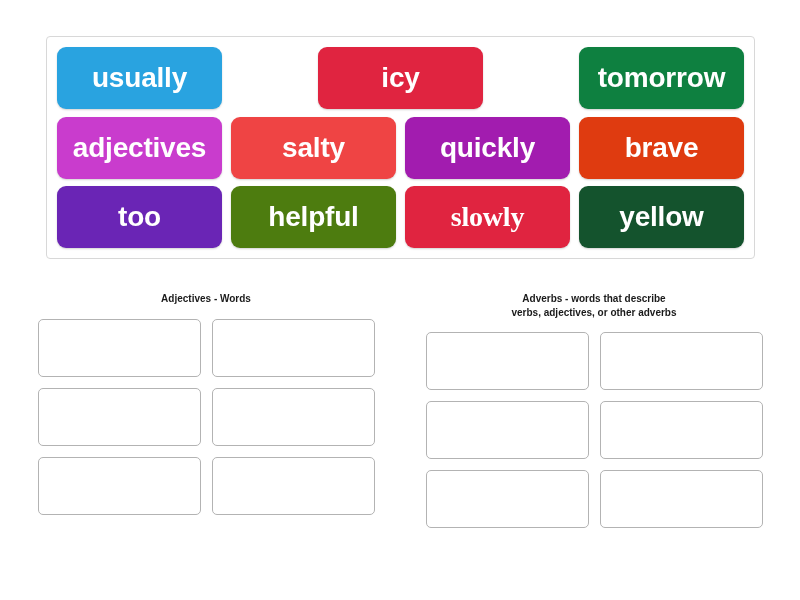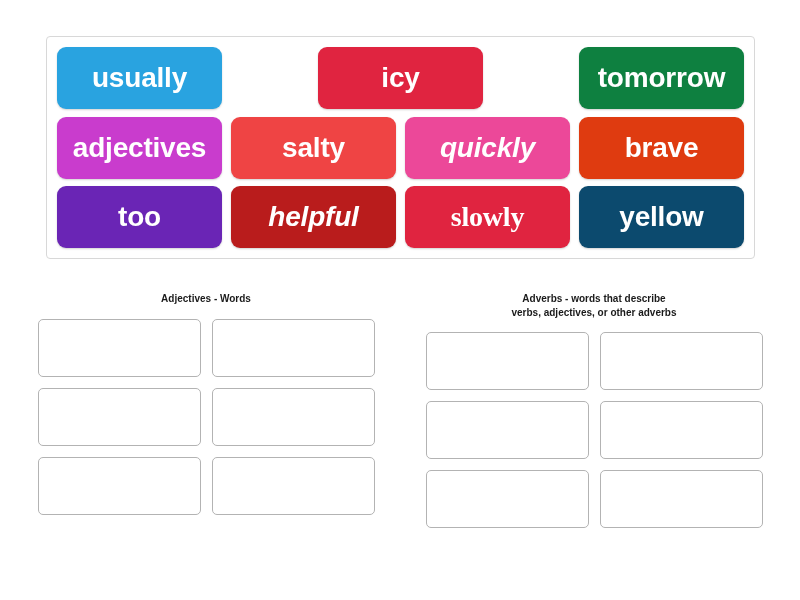--- a/index.html
+++ b/index.html
@@ -115,29 +115,29 @@
 
     <div class="tile-row">
       <div class="tile" style="background-color: rgb(41, 163, 224);">usually</div>
       <div class="tile" style="background-color: rgb(224, 36, 64);">icy</div>
       <div class="tile" style="background-color: rgb(14, 128, 64);">tomorrow</div>
     </div>
 
     <div class="tile-row">
       <div class="tile" style="background-color: rgb(201, 60, 205);">adjectives</div>
       <div class="tile" style="background-color: #ef4444;">salty</div>
-      <div class="tile" style="background-color: #ec4899; font-style: italic;">quickly</div>
+      <div class="tile" style="background-color: #a21caf;">quickly</div>
       <div class="tile" style="background-color: rgb(223, 59, 16);">brave</div>
     </div>
 
     <div class="tile-row">
       <div class="tile" style="background-color: rgb(106, 37, 181);">too</div>
-      <div class="tile" style="background-color: #b91c1c; font-style: italic;">helpful</div>
+      <div class="tile" style="background-color: #4d7c0f;">helpful</div>
       <div class="tile" style="background-color: rgb(224, 36, 64); font-family: Liberation Serif, serif;">slowly</div>
-      <div class="tile" style="background-color: #0c4a6e;">yellow</div>
+      <div class="tile" style="background-color: #14532d;">yellow</div>
     </div>
 
   </div>
 
   <div class="categories">
 
     <div class="category">
       <div class="category-title">
         <span>Adjectives - Words</span><br>
       </div>

